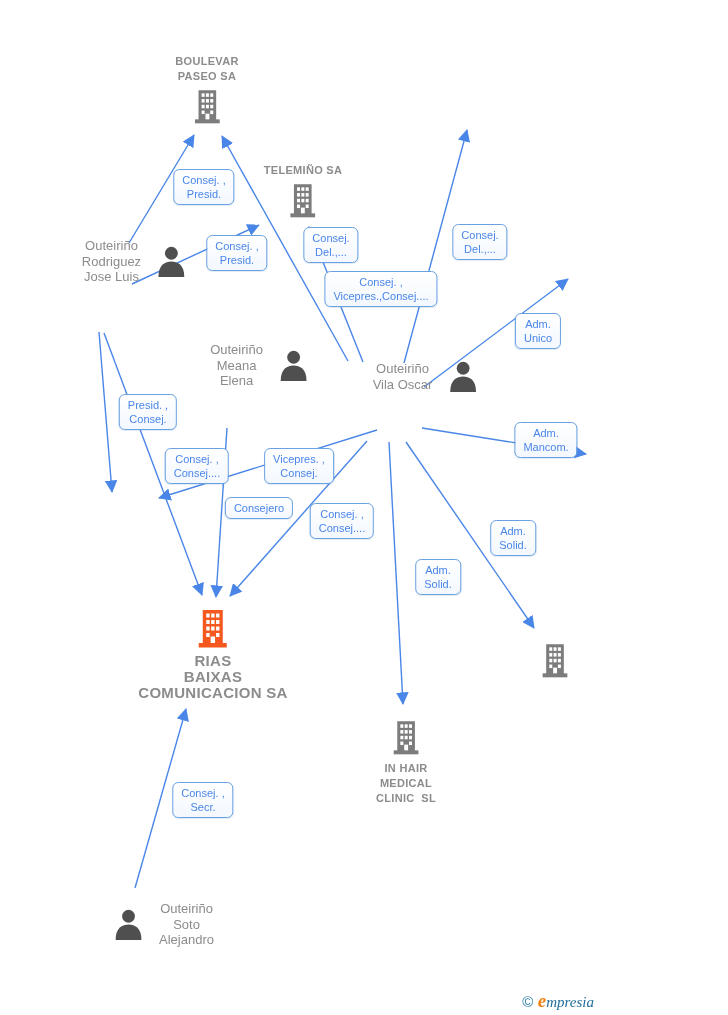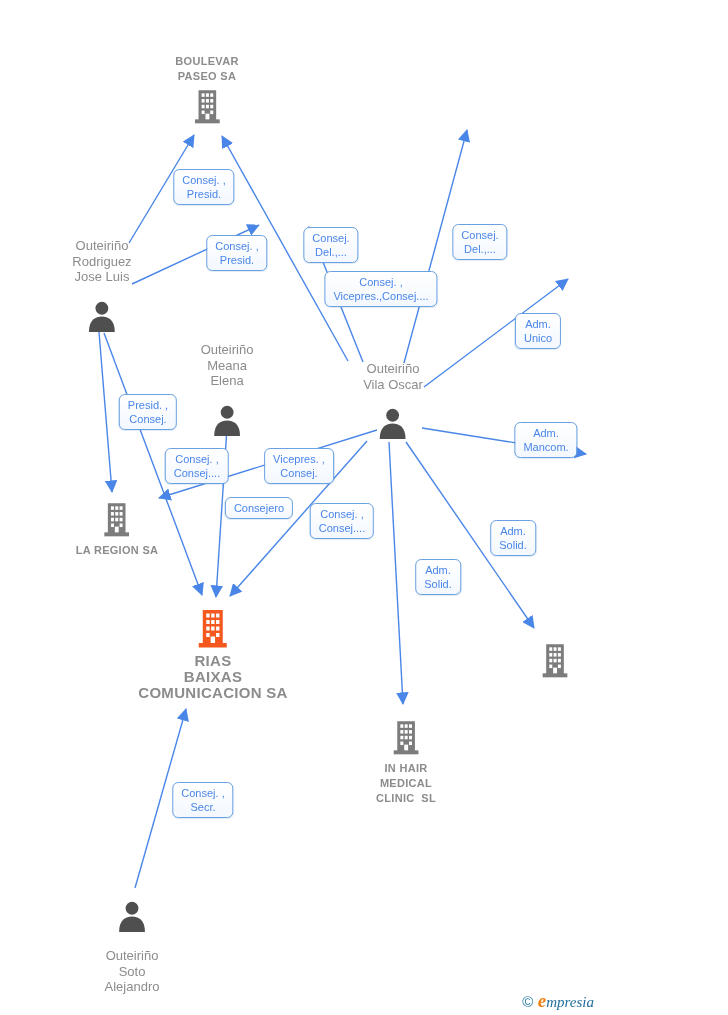--- a/index.html
+++ b/index.html
@@ -29,21 +29,21 @@
     color:#8c8c8c; font-weight:bold; font-size:11px; line-height:15px;
     text-align:center; white-space:pre-wrap; letter-spacing:.3px;
   }
   .bld{width:30px; height:36px; color:#7c7c7c; display:block;}
   .company.focal .bld{width:35px; height:38px; color:#f4581f;}
   .company.focal .cname{font-size:15px; line-height:16px;}
 
   
   .person{
     position:absolute; transform:translateX(-50%);
-    display:flex; flex-direction:column; align-items:center; gap:16px;
+    display:flex; flex-direction:row; align-items:center; gap:16px;margin-left:32px;
   }
   .pname{
     color:#8c8c8c; font-size:13px; line-height:15.5px;
     text-align:center; white-space:pre-wrap;
   }
   .prs{width:29px; height:31px; color:#4f4f4f; display:block;}
 
   
   .wm{position:absolute; right:2px; bottom:3px; white-space:nowrap;}
   .wm-c{color:#2a7ca7; font-size:15px; font-family:"Liberation Sans", sans-serif;}
@@ -108,27 +108,27 @@
     </g>
   </svg>
 
   <div class="company" style="left:207px;top:54px">
     <div class="cname">BOULEVAR
 PASEO SA</div>
     <svg class="bld">
         <use href="#bld-sym"></use>
       </svg>
   </div>
-
-  <div class="company" style="left:117px;top:502px">
-    <svg class="bld">
-        <use href="#bld-sym"></use>
-      </svg>
-    <div class="cname">LA REGION SA</div>
-  </div>
+  <div class="company" style="left:303px;top:163px">
+    <div class="cname">TELEMIÑO SA</div>
+    <svg class="bld">
+        <use href="#bld-sym"></use>
+      </svg>
+  </div>
+
   <div class="company focal" style="left:213px;top:610px">
     <svg class="bld">
         <use href="#bld-sym"></use>
       </svg>
     <div class="cname">RIAS
 BAIXAS
 COMUNICACION SA</div>
   </div>
   <div class="company" style="left:555px;top:643px">
     <svg class="bld">

